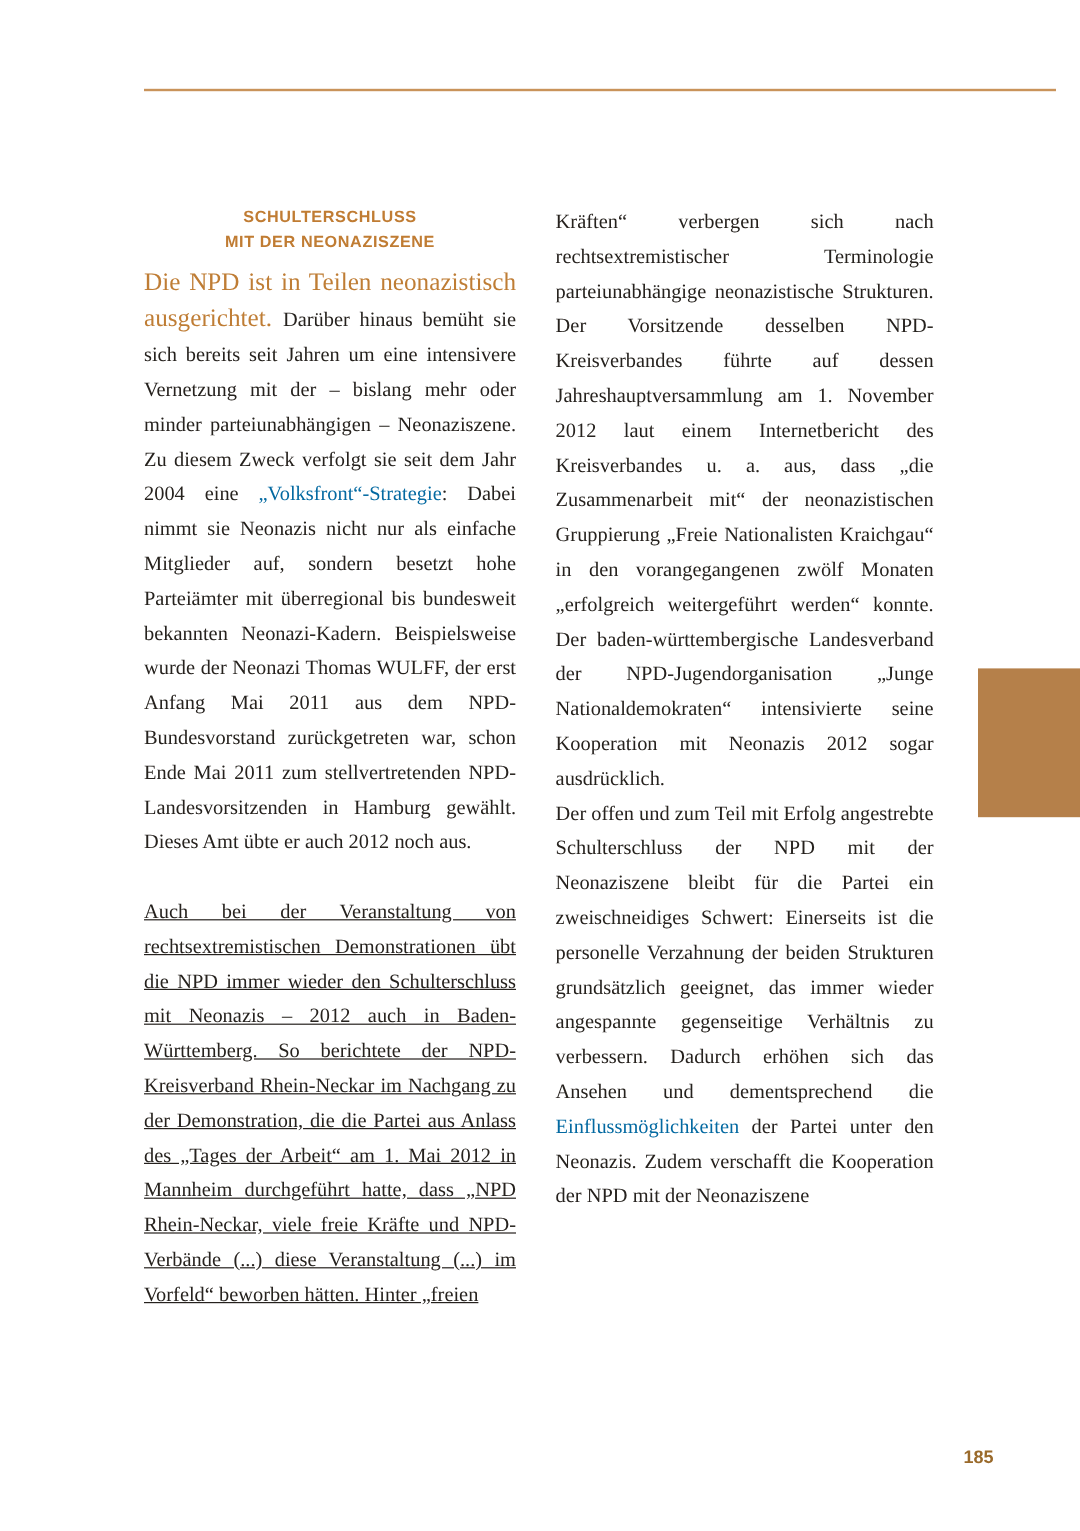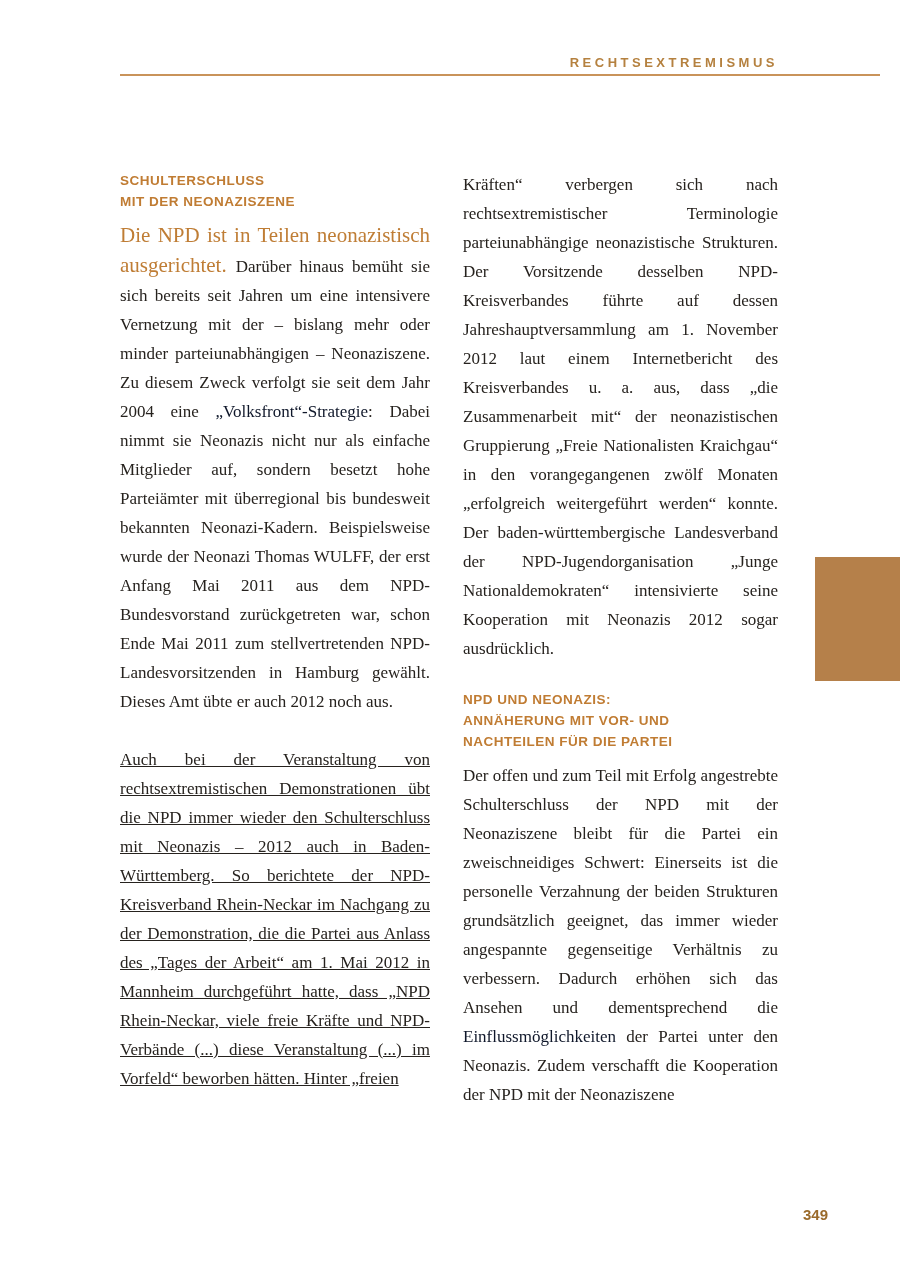--- a/index.html
+++ b/index.html
@@ -54,26 +54,26 @@
   .col-left { width: 310px; }
   .col-right { width: 315px; }
   h2.sec {
     font-family: "Liberation Sans", sans-serif;
     font-size: 13.5px;
     line-height: 21px;
     letter-spacing: 0.5px;
     color: #c07c33;
     font-weight: bold;
     margin: 0 0 9px 0;
-    text-align: left;
+    text-align: center;
   }
   h2.sec-right { margin-top: 26px; }
   p { margin: 0; }
   p.para-gap { margin-top: 29px; text-decoration: underline; }
-  .accent { color: #0f172a; }
+  .accent { color: #0369a1; }
   .lead { color: #bf7d35; font-size: 21px; }
   .side-tab {
     position: absolute;
     right: 0;
     top: 557px;
     width: 85px;
     height: 124px;
     background: #b5804a;
   }
   .page-number {
@@ -84,44 +84,38 @@
     font-weight: bold;
     font-size: 15px;
     color: #9a6a2b;
   }
 </style>
 </head>
 <body>
 
 <div class="page">
 
-  <div class="kicker">RECHTSEXTREMISMUS</div>
 
   <div class="rule"></div>
 
   <div class="content">
 
     <section class="col col-left">
       <h2 class="sec">
         <span>SCHULTERSCHLUSS</span><br>
         <span>MIT DER NEONAZISZENE</span>
       </h2>
       <p><span class="lead">Die NPD ist in Teilen neonazistisch ausgerichtet. </span><span>Darüber hinaus bemüht sie sich bereits seit Jahren um eine intensivere Vernetzung mit der – bislang mehr oder minder parteiunabhängigen – Neonaziszene. Zu diesem Zweck verfolgt sie seit dem Jahr 2004 eine </span><span class="accent">„Volksfront“-Strategie</span><span>: Dabei nimmt sie Neonazis nicht nur als einfache Mitglieder auf, sondern besetzt hohe Parteiämter mit überregional bis bundesweit bekannten Neonazi-Kadern. Beispielsweise wurde der Neonazi Thomas WULFF, der erst Anfang Mai 2011 aus dem NPD-Bundesvorstand zurückgetreten war, schon Ende Mai 2011 zum stellvertretenden NPD-Landesvorsitzenden in Hamburg gewählt. Dieses Amt übte er auch 2012 noch aus.</span></p>
       <p class="para-gap"><span>Auch bei der Veranstaltung von rechtsextremistischen Demonstrationen übt die NPD immer wieder den Schulterschluss mit Neonazis – 2012 auch in Baden-Württemberg. So berichtete der NPD-Kreisverband Rhein-Neckar im Nachgang zu der Demonstration, die die Partei aus Anlass des „Tages der Arbeit“ am 1. Mai 2012 in Mannheim durchgeführt hatte, dass „NPD Rhein-Neckar, viele freie Kräfte und NPD-Verbände (...) diese Veranstaltung (...) im Vorfeld“ beworben hätten. Hinter „freien</span></p>
     </section>
 
     <section class="col col-right">
       <p><span>Kräften“ verbergen sich nach rechtsextremistischer Terminologie parteiunabhängige neonazistische Strukturen. Der Vorsitzende desselben NPD-Kreisverbandes führte auf dessen Jahreshauptversammlung am 1. November 2012 laut einem Internetbericht des Kreisverbandes u. a. aus, dass „die Zusammenarbeit mit“ der neonazistischen Gruppierung „Freie Nationalisten Kraichgau“ in den vorangegangenen zwölf Monaten „erfolgreich weitergeführt werden“ konnte. Der baden-württembergische Landesverband der NPD-Jugendorganisation „Junge Nationaldemokraten“ intensivierte seine Kooperation mit Neonazis 2012 sogar ausdrücklich.</span></p>
-      <h2 class="sec sec-right">
-        <span>NPD UND NEONAZIS:</span><br>
-        <span>ANNÄHERUNG MIT VOR- UND</span><br>
-        <span>NACHTEILEN FÜR DIE PARTEI</span>
-      </h2>
       <p><span>Der offen und zum Teil mit Erfolg angestrebte Schulterschluss der NPD mit der Neonaziszene bleibt für die Partei ein zweischneidiges Schwert: Einerseits ist die personelle Verzahnung der beiden Strukturen grundsätzlich geeignet, das immer wieder angespannte gegenseitige Verhältnis zu verbessern. Dadurch erhöhen sich das Ansehen und dementsprechend die </span><span class="accent">Einflussmöglichkeiten</span><span> der Partei unter den Neonazis. Zudem verschafft die Kooperation der NPD mit der Neonaziszene</span></p>
     </section>
 
   </div>
 
   <div class="side-tab"></div>
 
-  <div class="page-number">349</div>
+  <div class="page-number">185</div>
 
 </div>
 
 </body></html>

